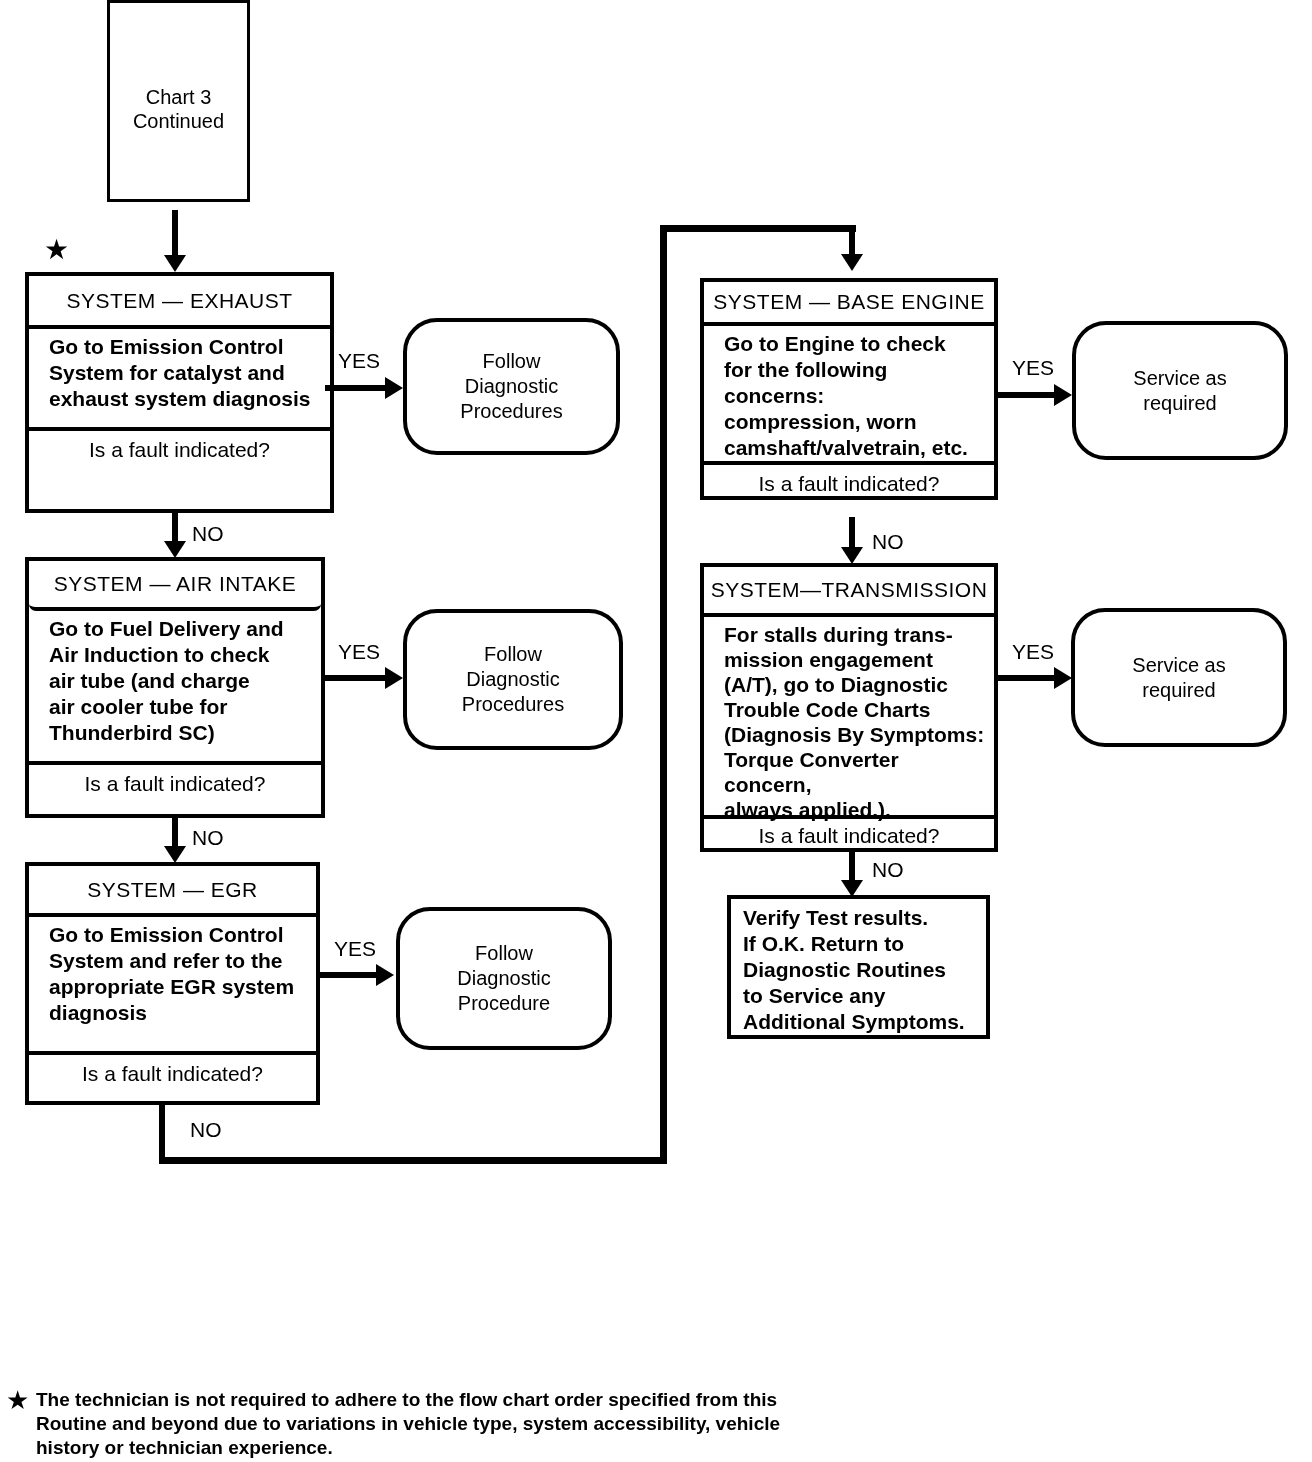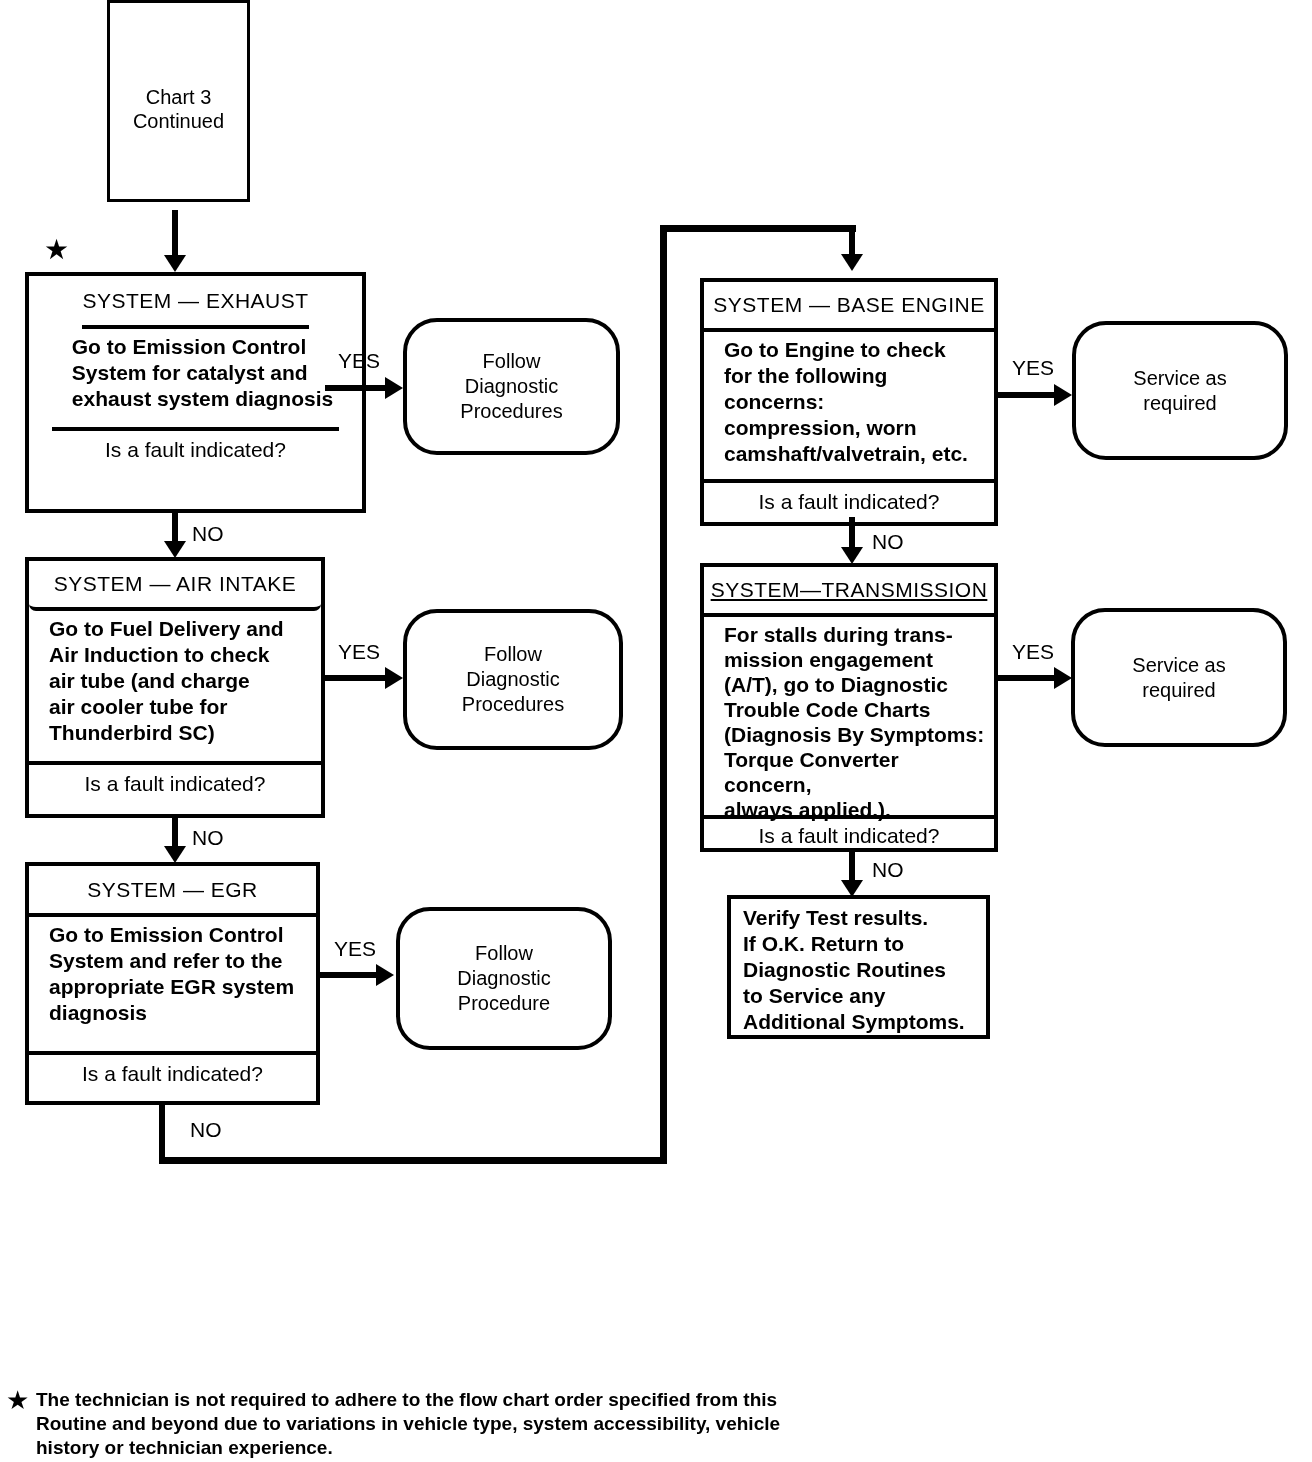--- a/index.html
+++ b/index.html
@@ -38,21 +38,21 @@
 
 <div class="canvas">
 
   <div class="rect startbox" style="left:107px; top:0; width:143px; height:202px;">Chart 3
 Continued</div>
   <div class="line" style="left:172px; top:210px; width:6px; height:46px;"></div>
   <div class="ah-down" style="left:164px; top:255px;"></div>
 
   <div class="star" style="left:44px; top:236px;">★</div>
 
-  <div class="rect sysbox" style="left:25px; top:272px; width:341px; height:241px;align-items:center;">
+  <div class="rect sysbox" style="left:25px; top:272px; width:309px; height:241px;">
     <div class="hdr" style="height:49px;">SYSTEM — EXHAUST</div>
     <div class="bodytxt" style="height:93px;">Go to Emission Control
 System for catalyst and
 exhaust system diagnosis</div>
     <div class="q">Is a fault indicated?</div>
   </div>
   <div class="lbl" style="left:338px; top:349px;">YES</div>
   <div class="line" style="left:325px; top:385px; width:62px; height:6px;"></div>
   <div class="ah-right" style="left:385px; top:377px;"></div>
   <div class="round" style="left:403px; top:318px; width:217px; height:137px;">Follow
@@ -99,40 +99,40 @@
 Procedure</div>
 
   <div class="lbl" style="left:190px; top:1118px;">NO</div>
   <div class="line" style="left:159px; top:1105px; width:6px; height:58px;"></div>
   <div class="line" style="left:159px; top:1157px; width:508px; height:7px;"></div>
   <div class="line" style="left:660px; top:225px; width:7px; height:939px;"></div>
   <div class="line" style="left:660px; top:225px; width:196px; height:7px;"></div>
   <div class="line" style="left:849px; top:228px; width:6px; height:28px;"></div>
   <div class="ah-down" style="left:841px; top:254px;"></div>
 
-  <div class="rect sysbox" style="left:700px; top:278px; width:298px; height:248px;justify-content:center;">
+  <div class="rect sysbox" style="left:700px; top:278px; width:298px; height:222px;justify-content:center;">
     <div class="hdr" style="height:46px;">SYSTEM — BASE ENGINE</div>
     <div class="bodytxt" style="height:142px;">Go to Engine to check
 for the following concerns:
 compression, worn
 camshaft/valvetrain, etc.</div>
     <div class="q">Is a fault indicated?</div>
   </div>
   <div class="lbl" style="left:1012px; top:356px;">YES</div>
   <div class="line" style="left:998px; top:392px; width:58px; height:6px;"></div>
   <div class="ah-right" style="left:1054px; top:384px;"></div>
   <div class="round" style="left:1072px; top:321px; width:216px; height:139px;">Service as
 required</div>
 
   <div class="lbl" style="left:872px; top:530px;">NO</div>
   <div class="line" style="left:849px; top:517px; width:6px; height:32px;"></div>
   <div class="ah-down" style="left:841px; top:547px;"></div>
 
   <div class="rect sysbox" style="left:700px; top:563px; width:298px; height:289px;">
-    <div class="hdr" style="height:48px;text-decoration:underline;">SYSTEM—TRANSMISSION</div>
+    <div class="hdr" style="height:48px;">SYSTEM—TRANSMISSION</div>
     <div class="bodytxt" style="height:193px; line-height:25px;">For stalls during trans-
 mission engagement
 (A/T), go to Diagnostic
 Trouble Code Charts
 (Diagnosis By Symptoms:
 Torque Converter concern,
 always applied.).</div>
     <div class="q" style="padding-top:5px;">Is a fault indicated?</div>
   </div>
   <div class="lbl" style="left:1012px; top:640px;">YES</div>

